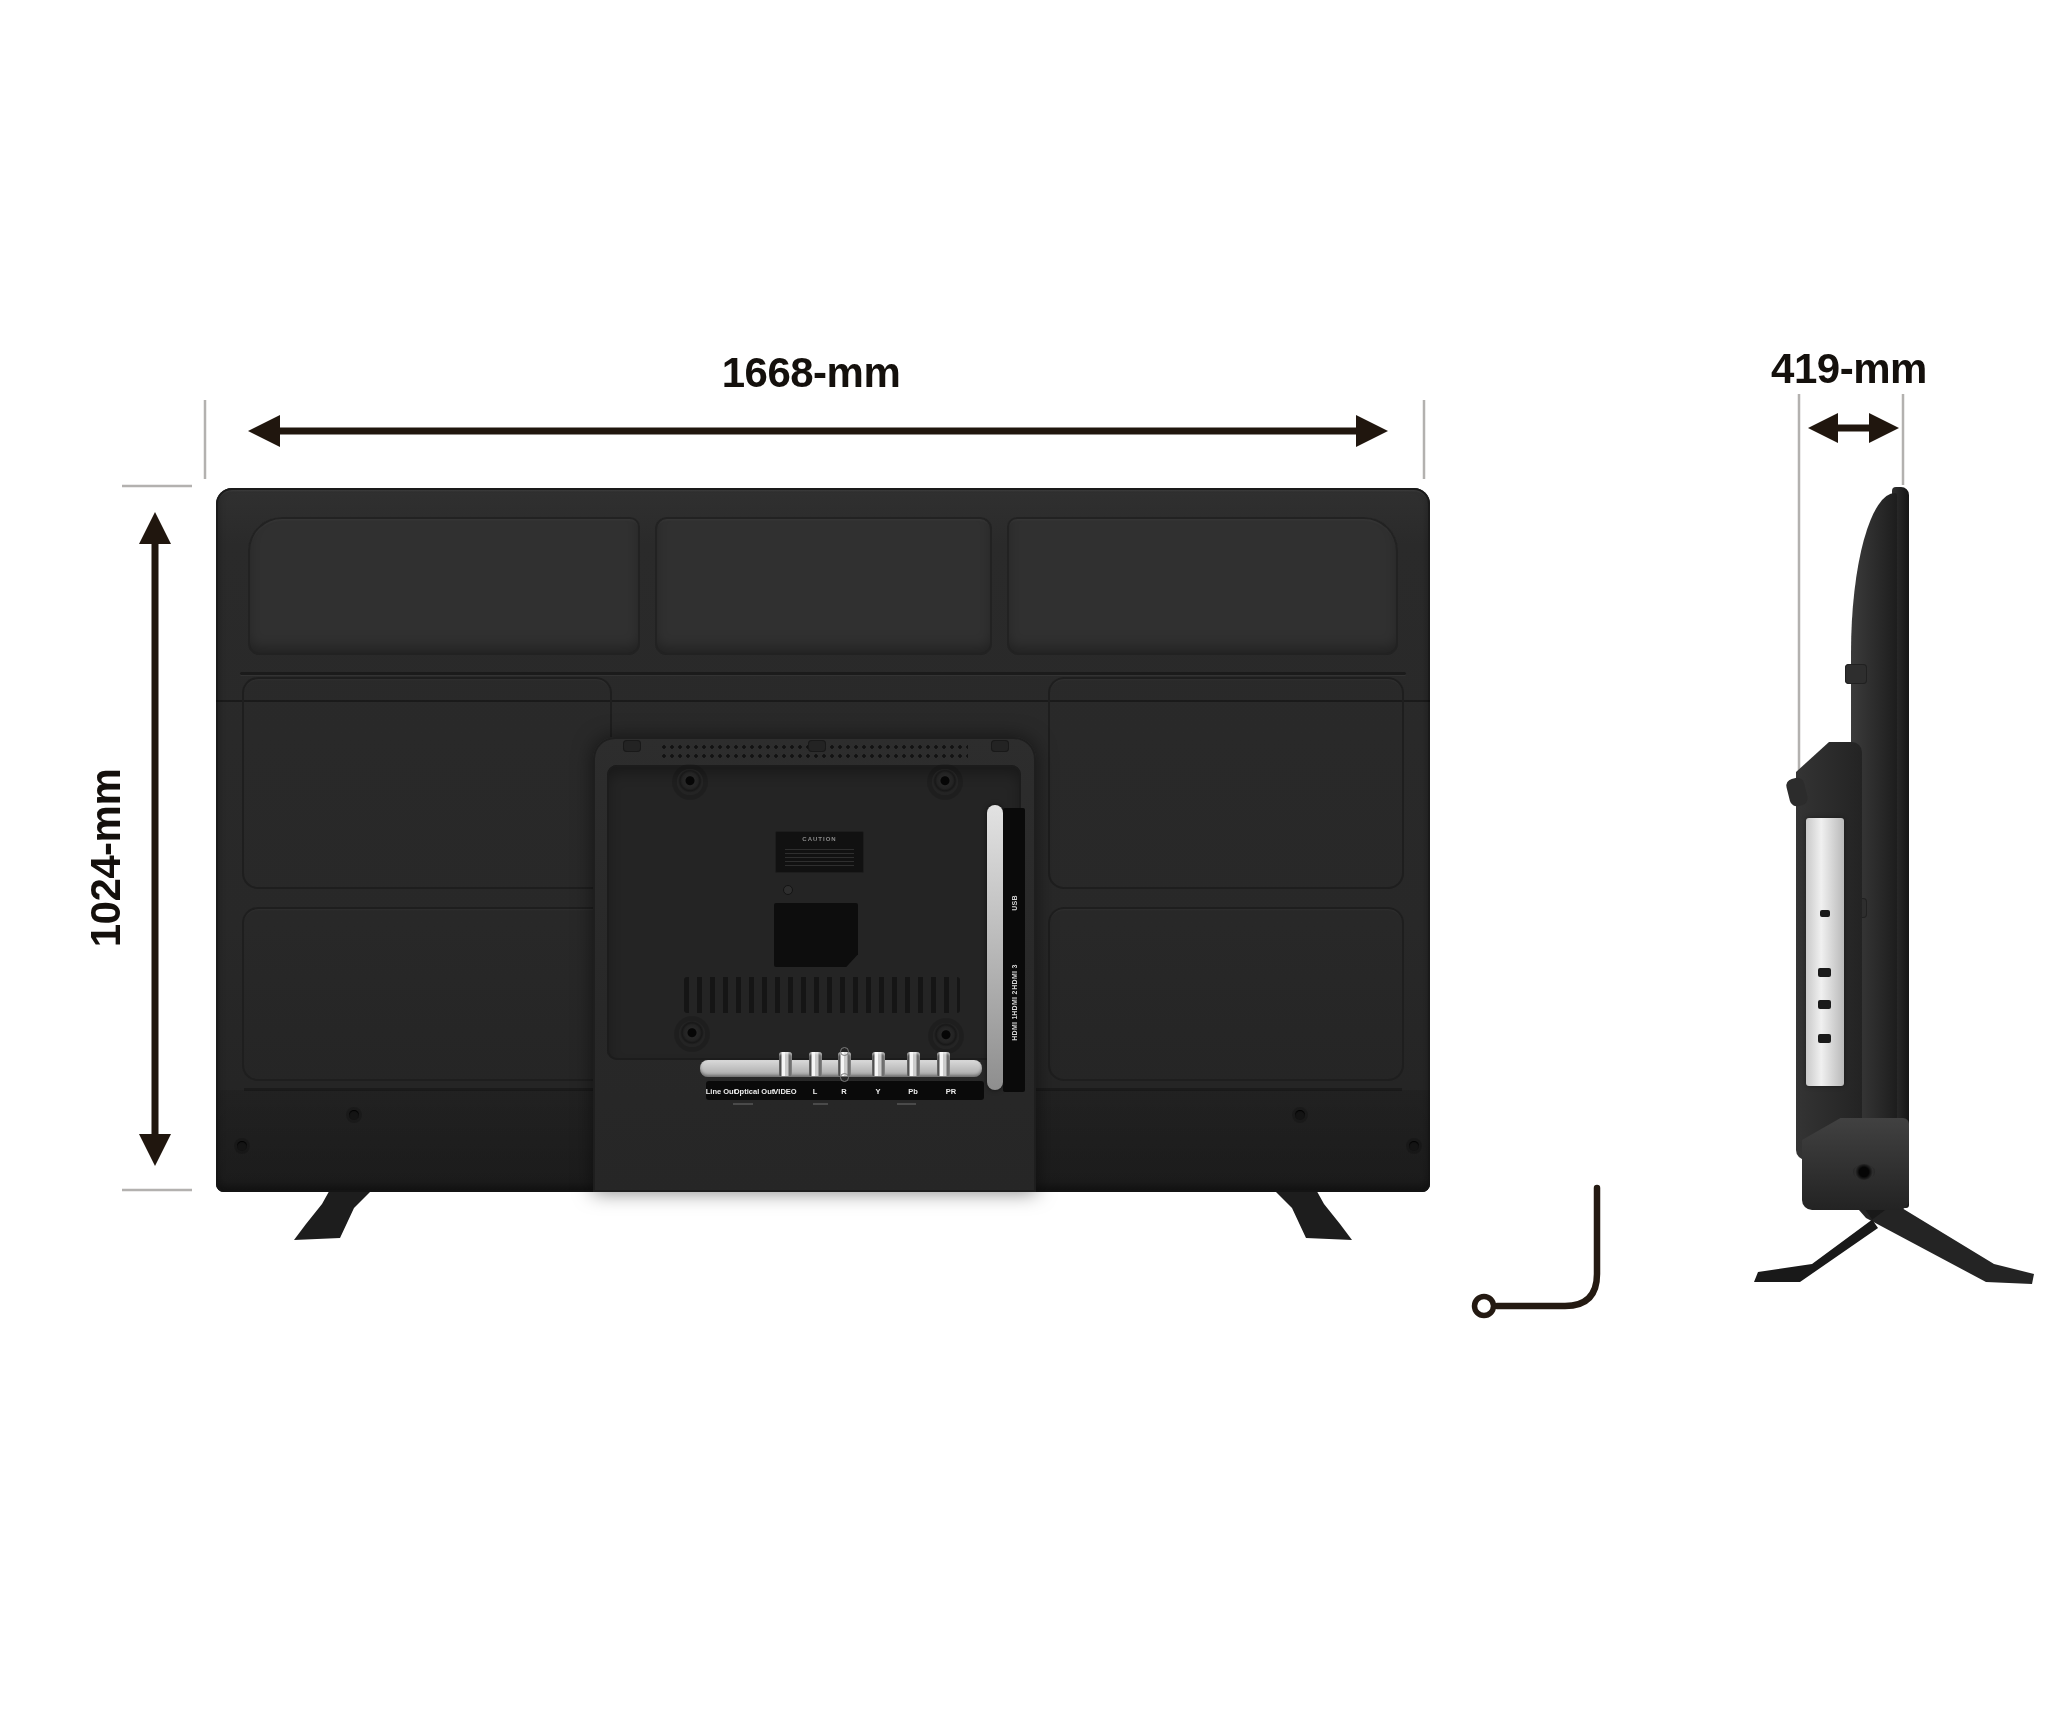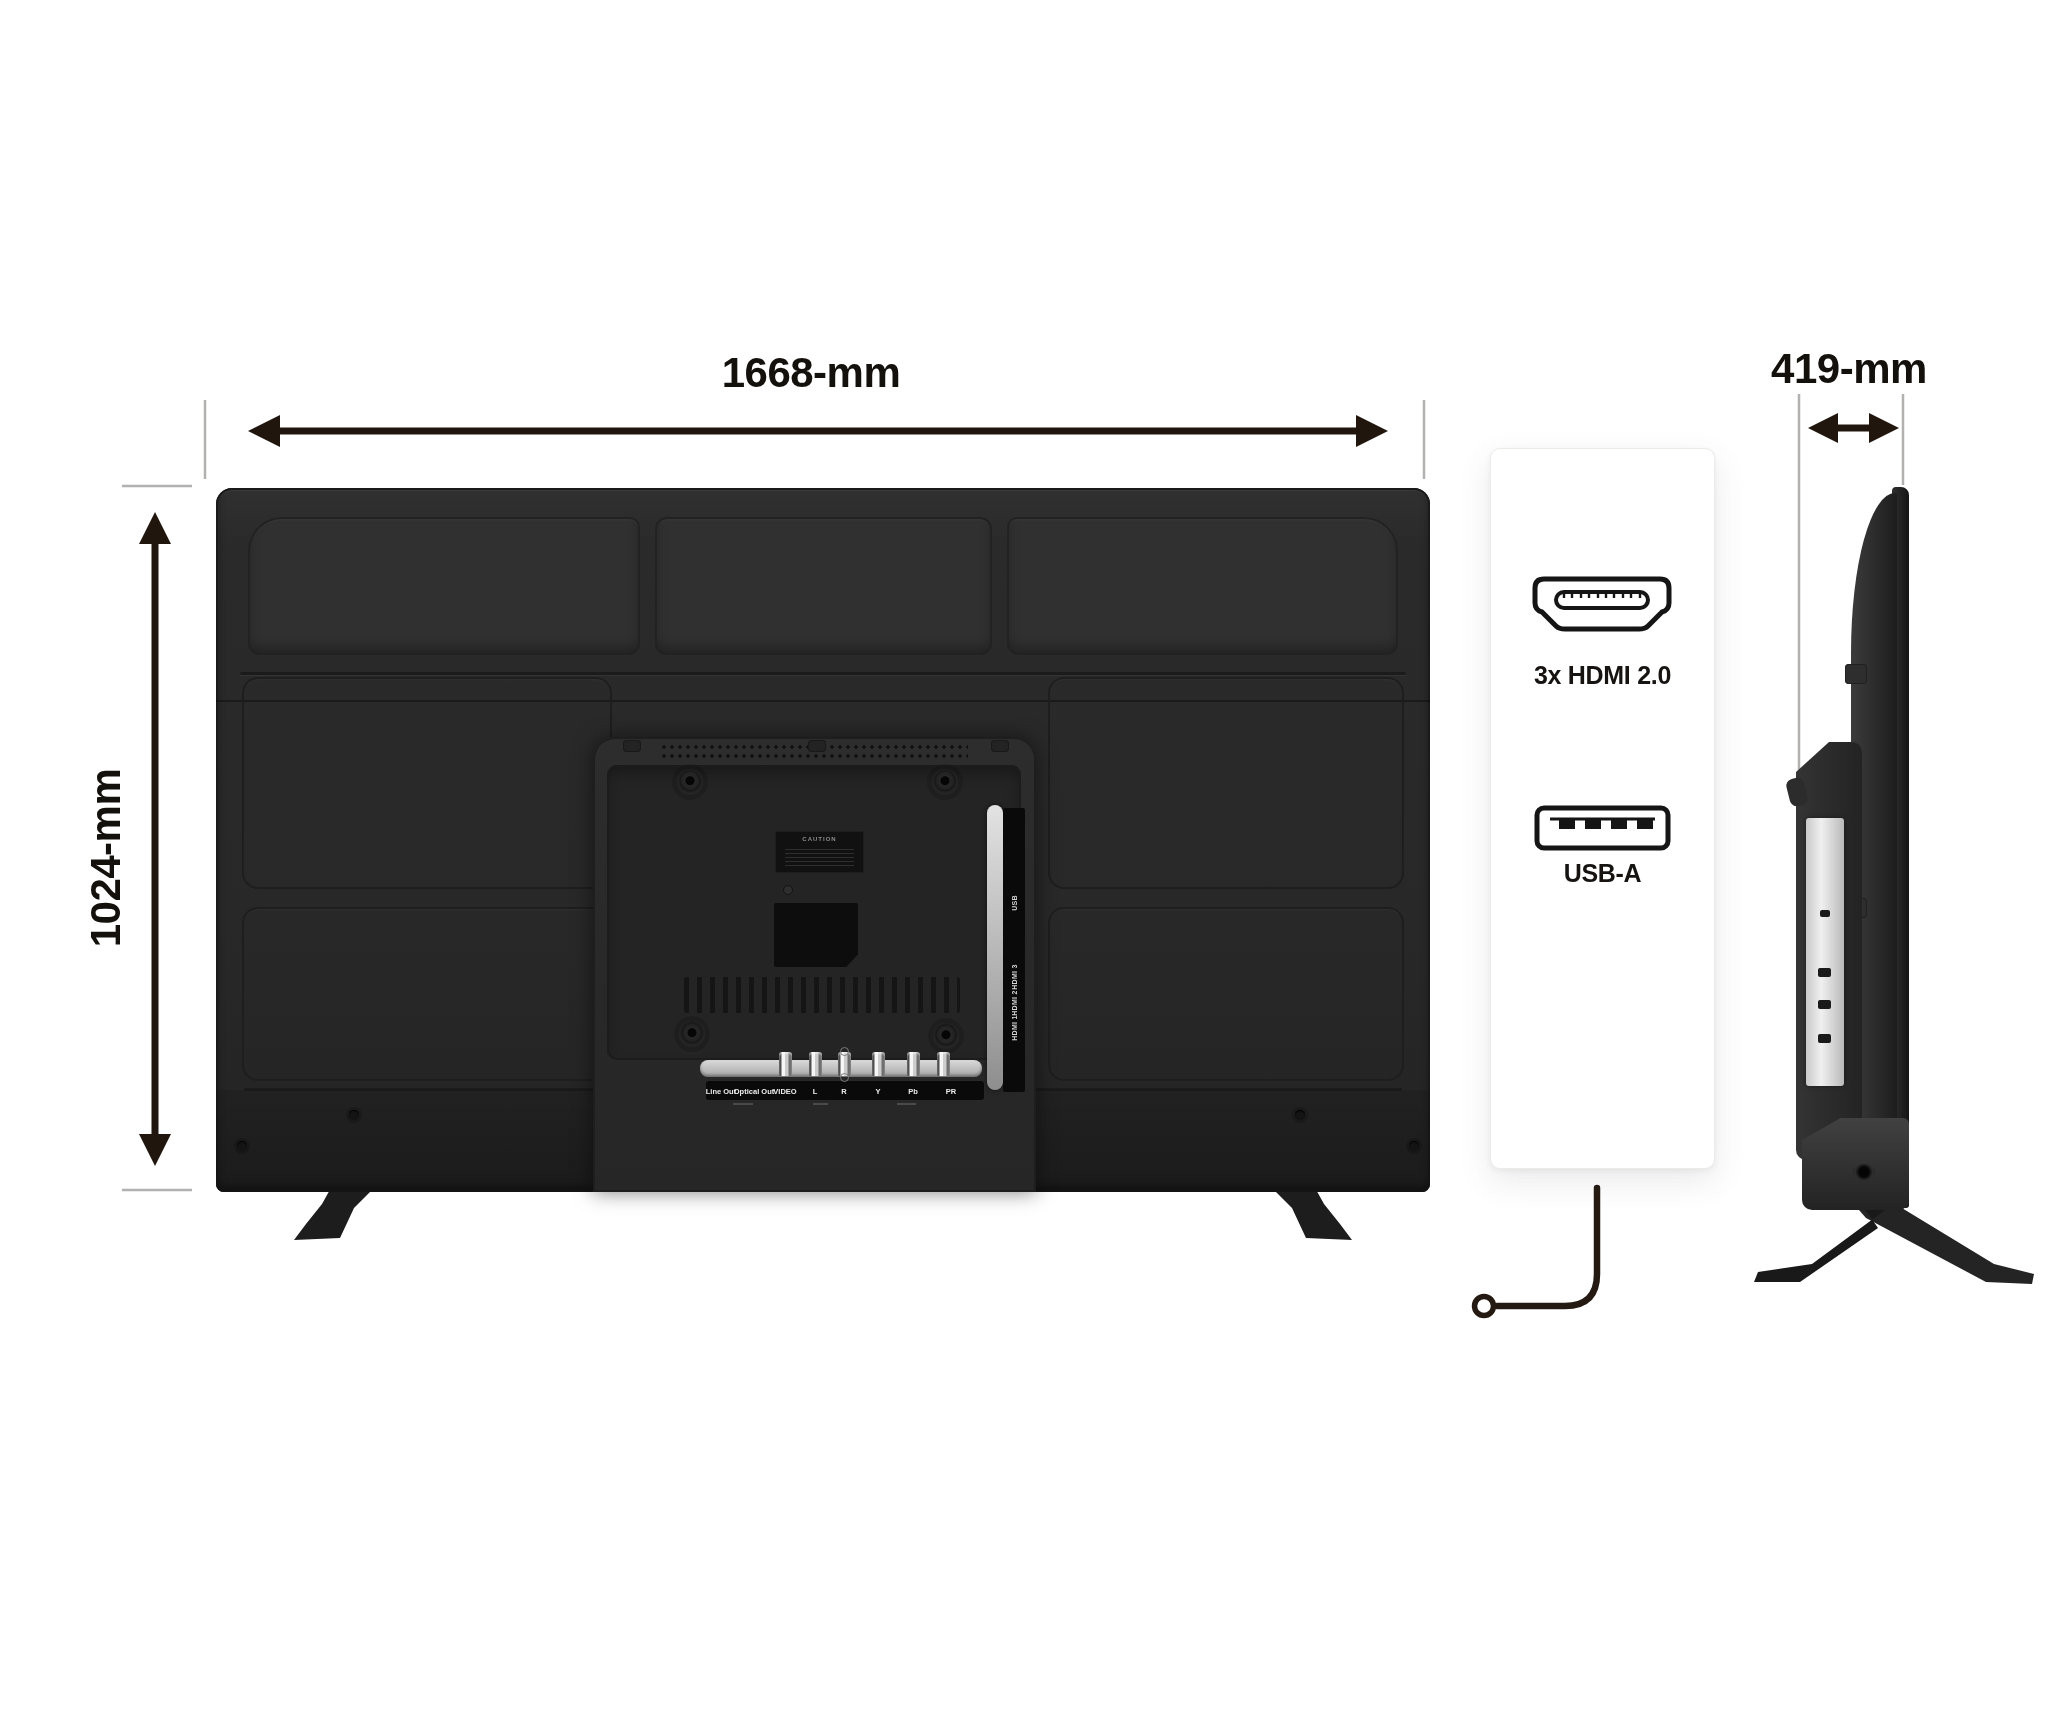--- a/index.html
+++ b/index.html
@@ -205,38 +205,20 @@
         <span class="plabel" style="left:245px;">PR</span>
       </div>
       <div class="ptick" style="left:140px;top:366px;width:20px;"></div>
       <div class="ptick" style="left:220px;top:366px;width:15px;"></div>
       <div class="ptick" style="left:304px;top:366px;width:19px;"></div>
       <div class="ringdot" style="left:247px;top:310px;"></div>
       <div class="ringdot" style="left:247px;top:336px;"></div>
     </div>
   </div>
 
-  <div class="card">
-    <svg class="abs" style="left:41px;top:127px;" width="140" height="56" viewBox="0 0 140 56">
-      <path d="M12,3 H128 Q137,3 137,12 V27 Q137,34 130,36 L116,50 Q113,53 107,53 H33 Q27,53 24,50 L10,36 Q3,34 3,27 V12 Q3,3 12,3 Z" fill="none" stroke="#151515" stroke-width="5" stroke-linejoin="round"></path>
-      <rect x="24" y="16" width="92" height="16" rx="8" fill="none" stroke="#151515" stroke-width="4"></rect>
-      <path d="M32,16 v6 M40,16 v6 M49,16 v6 M57,16 v6 M66,16 v6 M74,16 v6 M82,16 v6 M91,16 v6 M99,16 v6 M108,16 v6" stroke="#151515" stroke-width="2.4" fill="none"></path>
-    </svg>
-    <div class="card-label" style="top:212px;">3x HDMI 2.0</div>
-
-    <svg class="abs" style="left:43px;top:356px;" width="137" height="46" viewBox="0 0 137 46">
-      <rect x="3" y="3" width="131" height="40" rx="7" fill="none" stroke="#151515" stroke-width="5"></rect>
-      <path d="M16,14 H121" stroke="#151515" stroke-width="3" fill="none"></path>
-      <rect x="25" y="15" width="16" height="9" fill="#151515"></rect>
-      <rect x="51" y="15" width="16" height="9" fill="#151515"></rect>
-      <rect x="77" y="15" width="16" height="9" fill="#151515"></rect>
-      <rect x="103" y="15" width="16" height="9" fill="#151515"></rect>
-    </svg>
-    <div class="card-label" style="top:410px;">USB-A</div>
-  </div>
 
   <div class="side-slab"></div>
   <div class="side-bulge"></div>
   <div class="side-tab" style="top:664px;"></div>
   <div class="side-tab" style="top:898px;"></div>
   <div class="side-housing"></div>
   <div class="side-knob"></div>
   <div class="side-silver">
     <div class="sslot" style="left:14px;top:92px;width:10px;height:7px;"></div>
     <div class="sslot" style="left:12px;top:150px;width:13px;height:9px;"></div>

